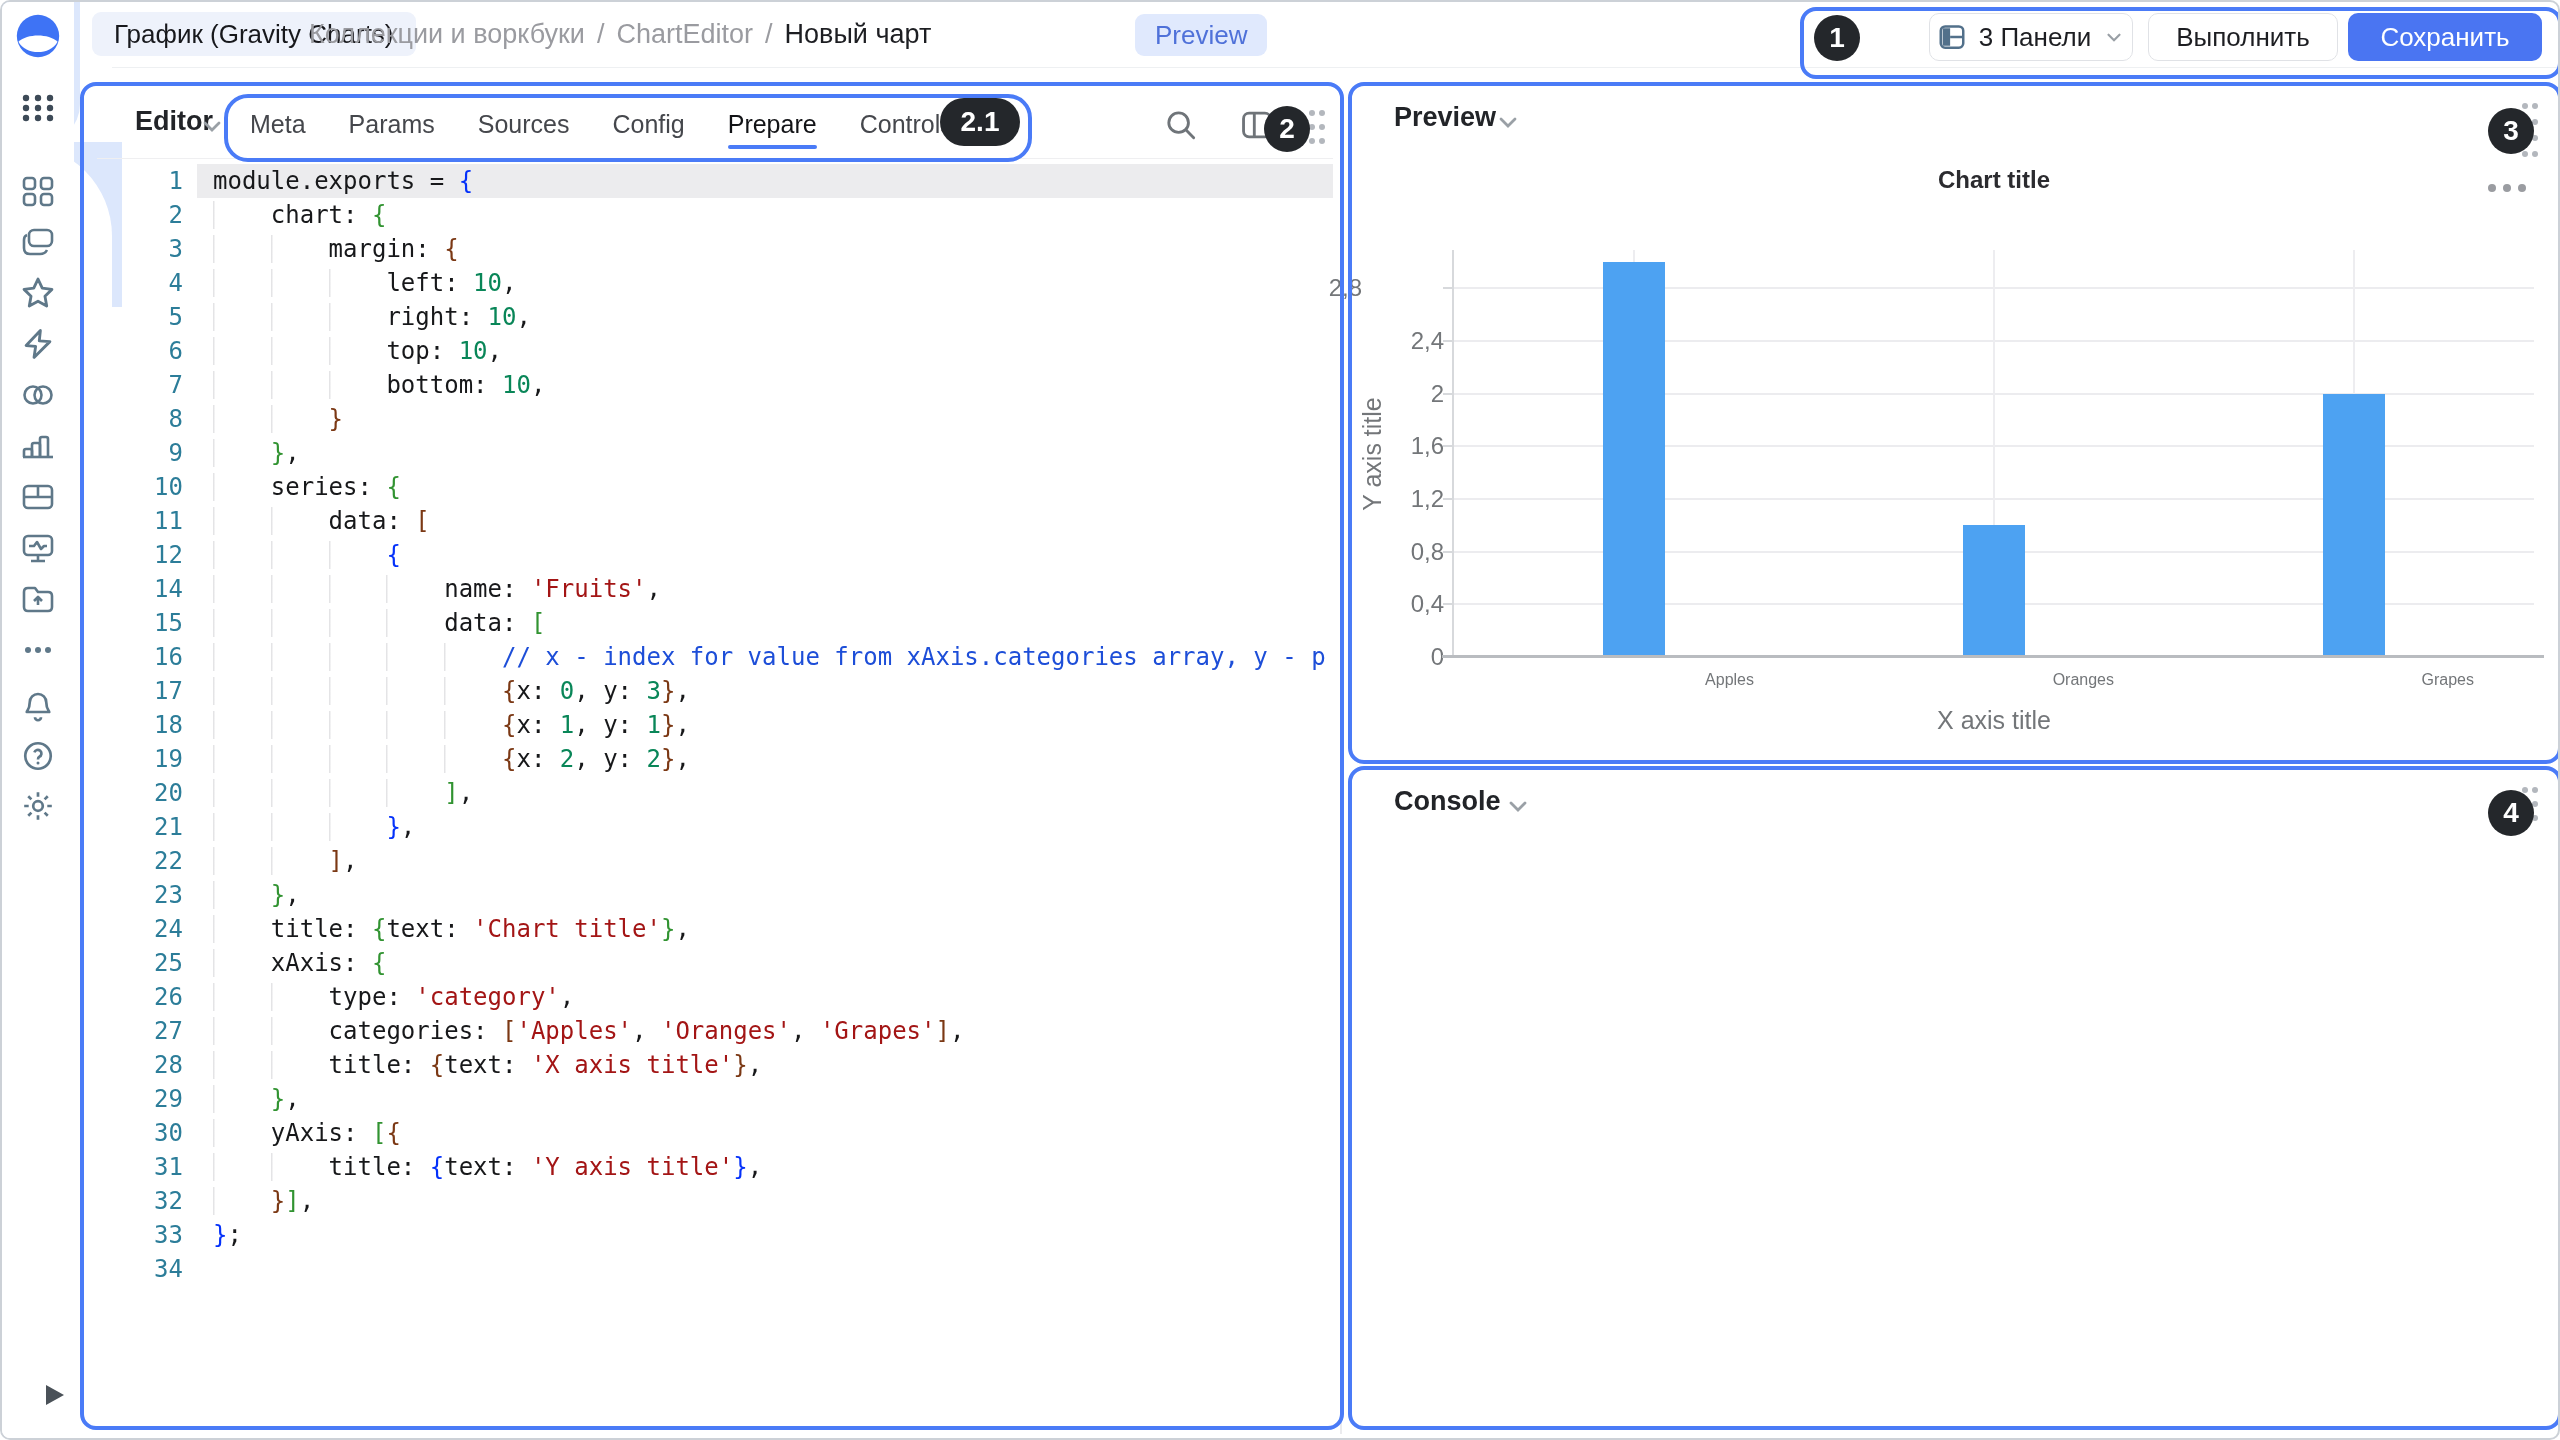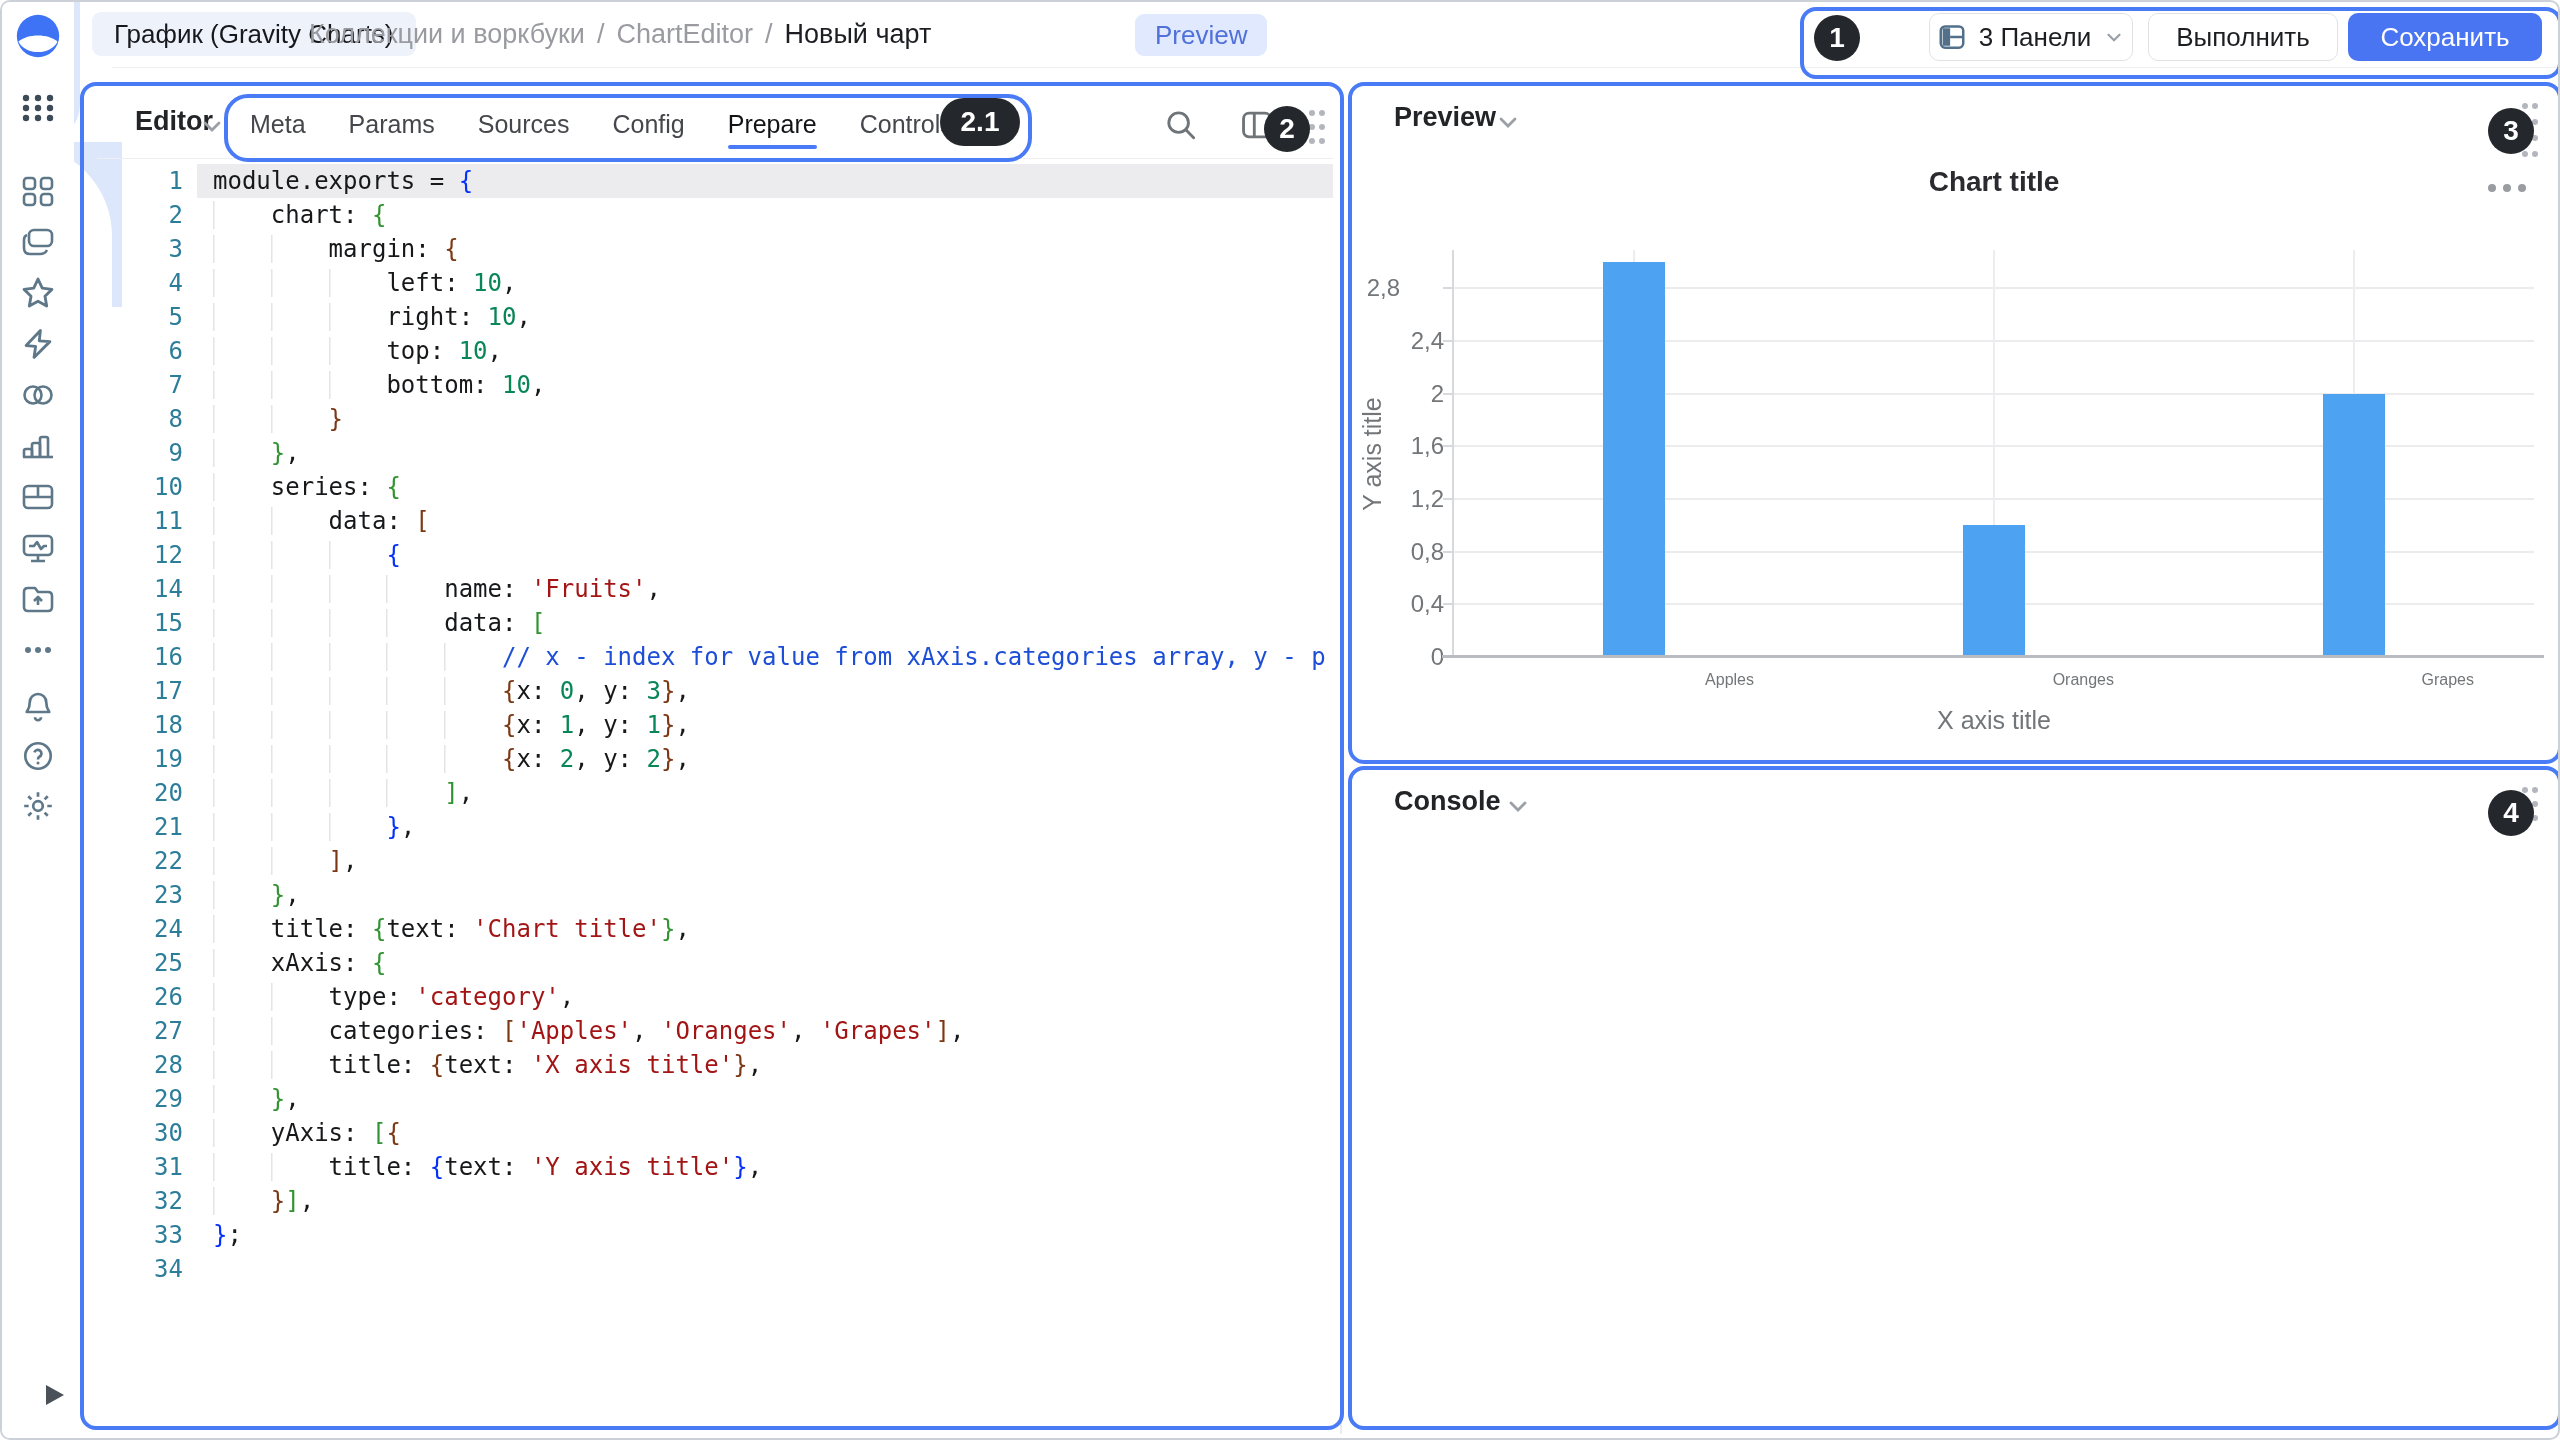--- a/index.html
+++ b/index.html
@@ -68,21 +68,21 @@
   .ct{padding-left:30px;}
   .ig{background-image:linear-gradient(#e4e4e6,#e4e4e6);background-size:1.5px 100%;background-repeat:no-repeat;background-position:left top;}
   .tk-k{color:#17181a}.tk-b1{color:#0431fa}.tk-b2{color:#319331}.tk-b3{color:#7b3814}
   .tk-num{color:#098658}.tk-str{color:#a31515}.tk-com{color:#1d4ed8}
   #splitter{left:1338px;top:88px;width:2px;height:1344px;background:#ebebee;}
   
   #preview-title{left:1392px;top:100px;}
   #preview-chev{left:1492px;top:106px;}
   #console-title{left:1392px;top:784px;}
   #console-chev{left:1502px;top:790px;}
-  #chart-title{left:1452px;top:164px;width:1080px;text-align:center;font-size:28px;font-weight:600;color:#2b2b2f;z-index:6;}
+  #chart-title{left:1452px;top:164px;width:1080px;text-align:center;font-size:24px;font-weight:600;color:#2b2b2f;z-index:6;}
   #chart-menu{left:2484px;top:178px;}
   #chart-layer{position:absolute;left:0;top:0;width:2556px;height:1436px;pointer-events:none;z-index:4;}
   .hgrid{position:absolute;height:2px;background:#ececef;}
   .vgrid{position:absolute;width:2px;background:#ededf0;}
   .bar{position:absolute;width:62px;}
   .ylabel{position:absolute;width:56px;text-align:right;font-size:24px;color:#737679;height:30px;line-height:30px;}
   .ytickmark{position:absolute;width:11px;height:2px;background:#d7d9dc;}
   .xcat{position:absolute;width:240px;text-align:right;font-size:16px;color:#737679;}
   #yaxis-line{left:1450px;top:248px;width:2px;height:407px;background:#d7d9dc;z-index:5;}
   #baseline{left:1440px;top:653px;width:1102px;height:3px;background:#b9bcc0;z-index:6;}
@@ -345,21 +345,21 @@
       <div class="ytickmark" style="left: 1441px; top: 443.256px;"></div>
       <div class="ylabel" style="left: 1386px; top: 429.256px;">1,6</div>
       <div class="hgrid" style="left: 1452px; top: 390.57px; width: 1080px;"></div>
       <div class="ytickmark" style="left: 1441px; top: 390.57px;"></div>
       <div class="ylabel" style="left: 1386px; top: 376.57px;">2</div>
       <div class="hgrid" style="left: 1452px; top: 337.883px; width: 1080px;"></div>
       <div class="ytickmark" style="left: 1441px; top: 337.883px;"></div>
       <div class="ylabel" style="left: 1386px; top: 323.883px;">2,4</div>
       <div class="hgrid" style="left: 1452px; top: 285.197px; width: 1080px;"></div>
       <div class="ytickmark" style="left: 1441px; top: 285.197px;"></div>
-      <div class="ylabel" style="left: 1342px; top: 271.197px;">2,8</div>
+      <div class="ylabel" style="left: 1304px; top: 271.197px;">2,8</div>
       <div class="vgrid" style="left: 1631px; top: 248px; height: 407px;"></div>
       <div class="bar" style="left: 1601px; top: 259.854px; height: 395.146px; background: rgb(77, 162, 242);"></div>
       <div class="xcat" style="left: 1512px; top: 669px;">Apples</div>
       <div class="vgrid" style="left: 1991px; top: 248px; height: 407px;"></div>
       <div class="bar" style="left: 1961px; top: 523.285px; height: 131.715px; background: rgb(77, 162, 242);"></div>
       <div class="xcat" style="left: 1872px; top: 669px;">Oranges</div>
       <div class="vgrid" style="left: 2351px; top: 248px; height: 407px;"></div>
       <div class="bar" style="left: 2321px; top: 391.57px; height: 263.43px; background: rgb(77, 162, 242);"></div>
       <div class="xcat" style="left: 2232px; top: 669px;">Grapes</div>
     </div>

